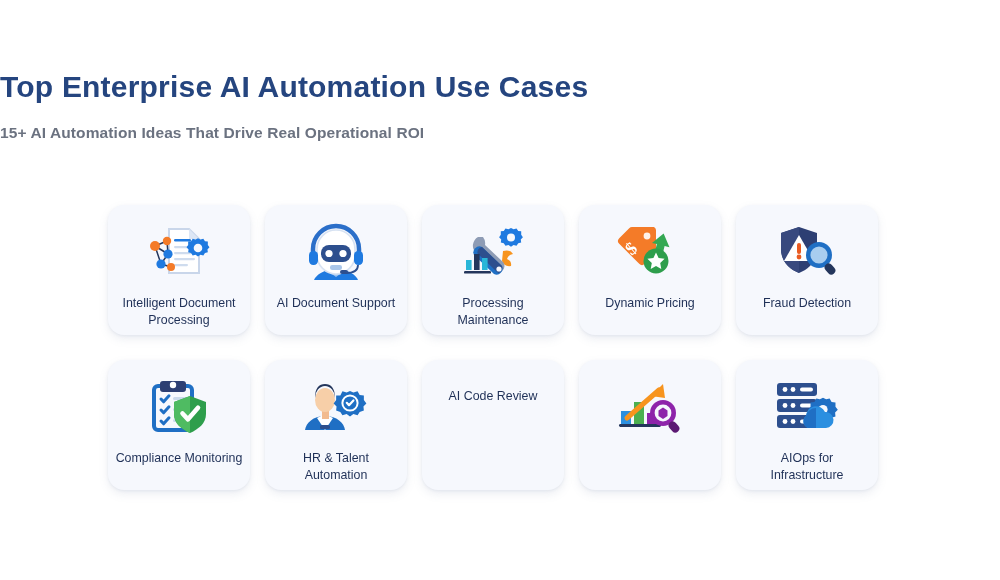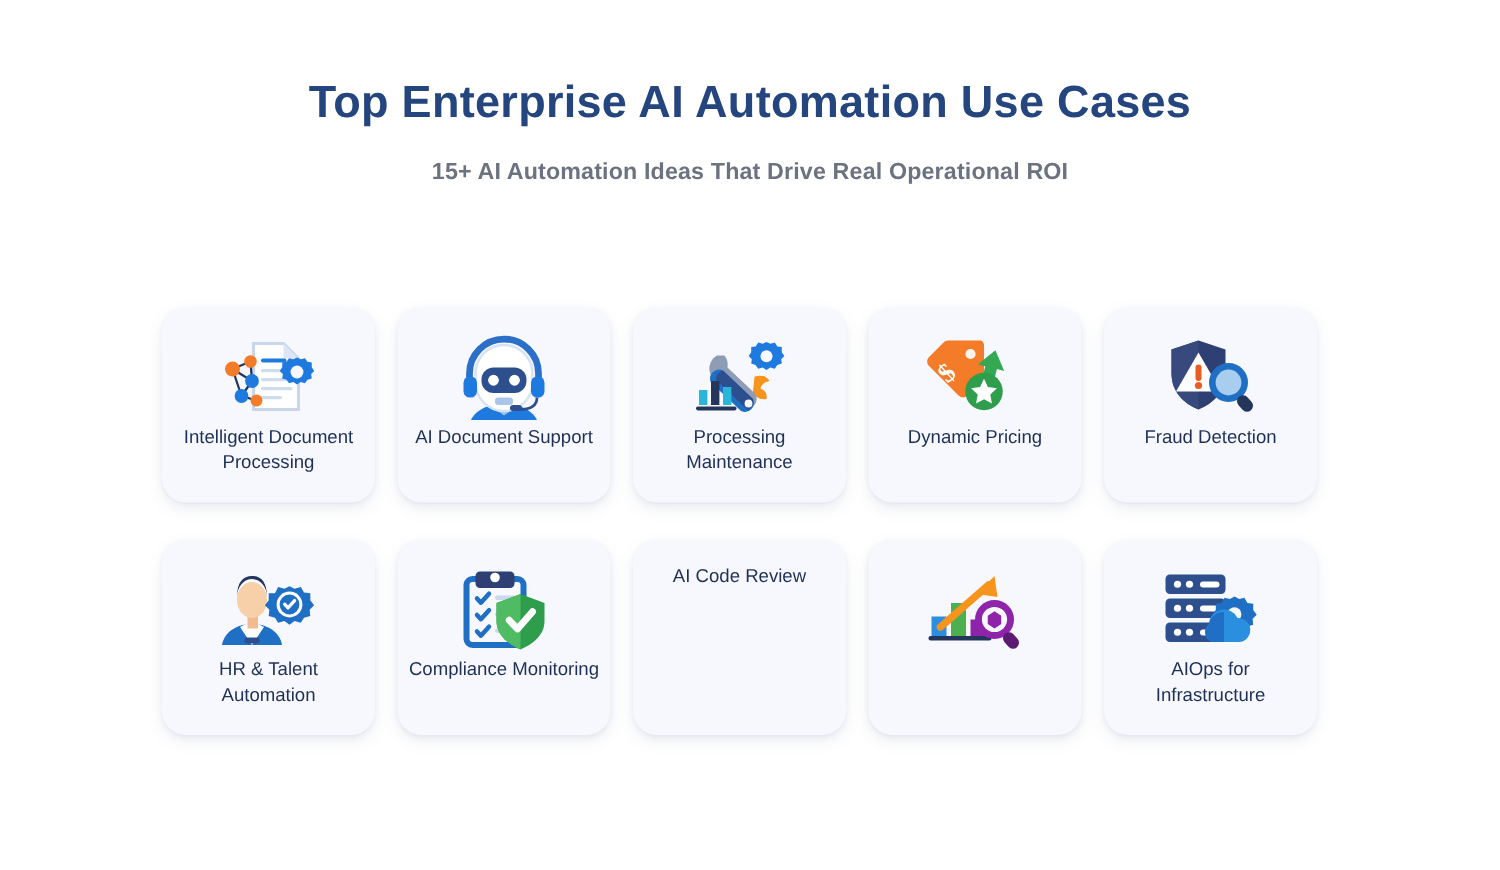--- a/index.html
+++ b/index.html
@@ -14,22 +14,22 @@
     overflow: hidden;
   }
   .page {
     position: relative;
     width: 1000px;
     height: 580px;
     background: #ffffff;
     box-sizing: border-box;
   }
   .header {
-    text-align: center;
-    padding-top: 52px;
+    text-align: left;
+    padding-top: 70px;
   }
   .title {
     font-size: 30px;
     font-weight: bold;
     color: #25457f;
     letter-spacing: 0.2px;
     line-height: 1.1;
     margin: 0;
   }
   .subtitle {
@@ -66,21 +66,21 @@
     width: 76px;
     height: 62px;
     display: flex;
     align-items: center;
     justify-content: center;
   }
   .icon-wrap svg {
     display: block;
   }
   .card-label {
-    margin-top: 0;
+    margin-top: 12px;
     font-size: 12.4px;
     color: #1f3057;
     text-align: center;
     line-height: 1.33;
     padding: 0 7px;
     box-sizing: border-box;
     width: 100%;
   }
 </style>
 </head>
@@ -194,58 +194,58 @@
           <circle cx="46" cy="32" r="13" fill="#1f6fc4"></circle>
           <circle cx="46" cy="32" r="8.6" fill="#a8cdef"></circle>
           <rect x="53" y="40" width="8" height="12" rx="4" fill="#24365c" transform="rotate(-42 57 46)"></rect>
         </svg>
       </div>
       <div class="card-label">Fraud Detection</div>
     </div>
 
     <div class="card">
       <div class="icon-wrap">
+        <svg width="66" height="58" viewBox="0 0 66 58">
+          <rect x="8" y="8" width="38" height="44" rx="4" fill="none" stroke="#1f6fc4" stroke-width="4"></rect>
+          <rect x="14" y="3" width="26" height="11" rx="3" fill="#2d3f73"></rect>
+          <circle cx="27" cy="7" r="3.2" fill="#ffffff"></circle>
+          <g fill="#1f6fc4">
+            <path d="M15 21 l2.6 2.8 l5.4 -6" fill="none" stroke="#1f6fc4" stroke-width="3" stroke-linecap="round" stroke-linejoin="round"></path>
+            <path d="M15 32 l2.6 2.8 l5.4 -6" fill="none" stroke="#1f6fc4" stroke-width="3" stroke-linecap="round" stroke-linejoin="round"></path>
+            <path d="M15 43 l2.6 2.8 l5.4 -6" fill="none" stroke="#1f6fc4" stroke-width="3" stroke-linecap="round" stroke-linejoin="round"></path>
+          </g>
+          <rect x="27" y="19" width="14" height="3" rx="1.5" fill="#cbd9ec"></rect>
+          <rect x="27" y="30" width="14" height="3" rx="1.5" fill="#cbd9ec"></rect>
+          <rect x="27" y="41" width="10" height="3" rx="1.5" fill="#cbd9ec"></rect>
+          <path d="M44 18 l16 6 v12 c0 9 -7 15 -16 19 c-9 -4 -16 -10 -16 -19 v-12 z" fill="#2e9e4c"></path>
+          <path d="M44 18 l0 37 c-9 -4 -16 -10 -16 -19 v-12 z" fill="#4fbb62"></path>
+          <path d="M36.5 35.5 l5.5 5.8 l10 -11.5" fill="none" stroke="#ffffff" stroke-width="4.6" stroke-linecap="round" stroke-linejoin="round"></path>
+        </svg>
+      </div>
+      <div class="card-label">Compliance Monitoring</div>
+    </div>
+
+    <div class="card">
+      <div class="icon-wrap">
         <svg width="70" height="58" viewBox="0 0 70 58">
           <path d="M24 38 c-12 0 -19 7 -20 14 h40 c-1 -7 -8 -14 -20 -14 z" fill="#1f6fc4"></path>
           <path d="M16 40 l8 12 l8 -12 l-4 -2 h-8 z" fill="#ffffff"></path>
           <rect x="21" y="31" width="7" height="10" fill="#f2bb8f"></rect>
           <ellipse cx="24" cy="22" rx="10" ry="12" fill="#f7cfa8"></ellipse>
           <path d="M14 20 a10 12 0 0 1 20 0 c0 -10 -4 -14 -10 -14 s-10 4 -10 14 z" fill="#24365c"></path>
           <rect x="19" y="47" width="10" height="4" rx="1.6" fill="#2d4f8e"></rect>
           <g transform="translate(49,28)">
             <path d="M0,-18 L4,-16 L9,-17.5 L11.5,-13 L16.5,-12.5 L16.5,-7 L19.5,-3 L16,0.5 L16.5,5.5 L11.5,7 L9,11 L4,9.5 L0,12.5 L-4,9.5 L-9,11 L-11.5,7 L-16.5,5.5 L-16,0.5 L-19.5,-3 L-16.5,-7 L-16.5,-12.5 L-11.5,-12.5 L-9,-17.5 L-4,-16 Z" fill="#1f6fc4" transform="scale(0.84)"></path>
             <circle cx="0" cy="-3" r="8.6" fill="#ffffff"></circle>
             <circle cx="0" cy="-3" r="6.6" fill="#1f6fc4"></circle>
             <path d="M-3.2 -3.2 l2.2 2.4 l4.4 -4.8" fill="none" stroke="#ffffff" stroke-width="2.2" stroke-linecap="round" stroke-linejoin="round"></path>
           </g>
         </svg>
       </div>
       <div class="card-label">HR &amp; Talent Automation</div>
-    </div>
-
-    <div class="card">
-      <div class="icon-wrap">
-        <svg width="66" height="58" viewBox="0 0 66 58">
-          <rect x="8" y="8" width="38" height="44" rx="4" fill="none" stroke="#1f6fc4" stroke-width="4"></rect>
-          <rect x="14" y="3" width="26" height="11" rx="3" fill="#2d3f73"></rect>
-          <circle cx="27" cy="7" r="3.2" fill="#ffffff"></circle>
-          <g fill="#1f6fc4">
-            <path d="M15 21 l2.6 2.8 l5.4 -6" fill="none" stroke="#1f6fc4" stroke-width="3" stroke-linecap="round" stroke-linejoin="round"></path>
-            <path d="M15 32 l2.6 2.8 l5.4 -6" fill="none" stroke="#1f6fc4" stroke-width="3" stroke-linecap="round" stroke-linejoin="round"></path>
-            <path d="M15 43 l2.6 2.8 l5.4 -6" fill="none" stroke="#1f6fc4" stroke-width="3" stroke-linecap="round" stroke-linejoin="round"></path>
-          </g>
-          <rect x="27" y="19" width="14" height="3" rx="1.5" fill="#cbd9ec"></rect>
-          <rect x="27" y="30" width="14" height="3" rx="1.5" fill="#cbd9ec"></rect>
-          <rect x="27" y="41" width="10" height="3" rx="1.5" fill="#cbd9ec"></rect>
-          <path d="M44 18 l16 6 v12 c0 9 -7 15 -16 19 c-9 -4 -16 -10 -16 -19 v-12 z" fill="#2e9e4c"></path>
-          <path d="M44 18 l0 37 c-9 -4 -16 -10 -16 -19 v-12 z" fill="#4fbb62"></path>
-          <path d="M36.5 35.5 l5.5 5.8 l10 -11.5" fill="none" stroke="#ffffff" stroke-width="4.6" stroke-linecap="round" stroke-linejoin="round"></path>
-        </svg>
-      </div>
-      <div class="card-label">Compliance Monitoring</div>
     </div>
 
     <div class="card">
       <div class="card-label">AI Code Review</div>
     </div>
 
     <div class="card">
       <div class="icon-wrap">
         <svg width="70" height="58" viewBox="0 0 70 58">
           <rect x="4" y="46" width="42" height="3" rx="1.4" fill="#24365c"></rect>

